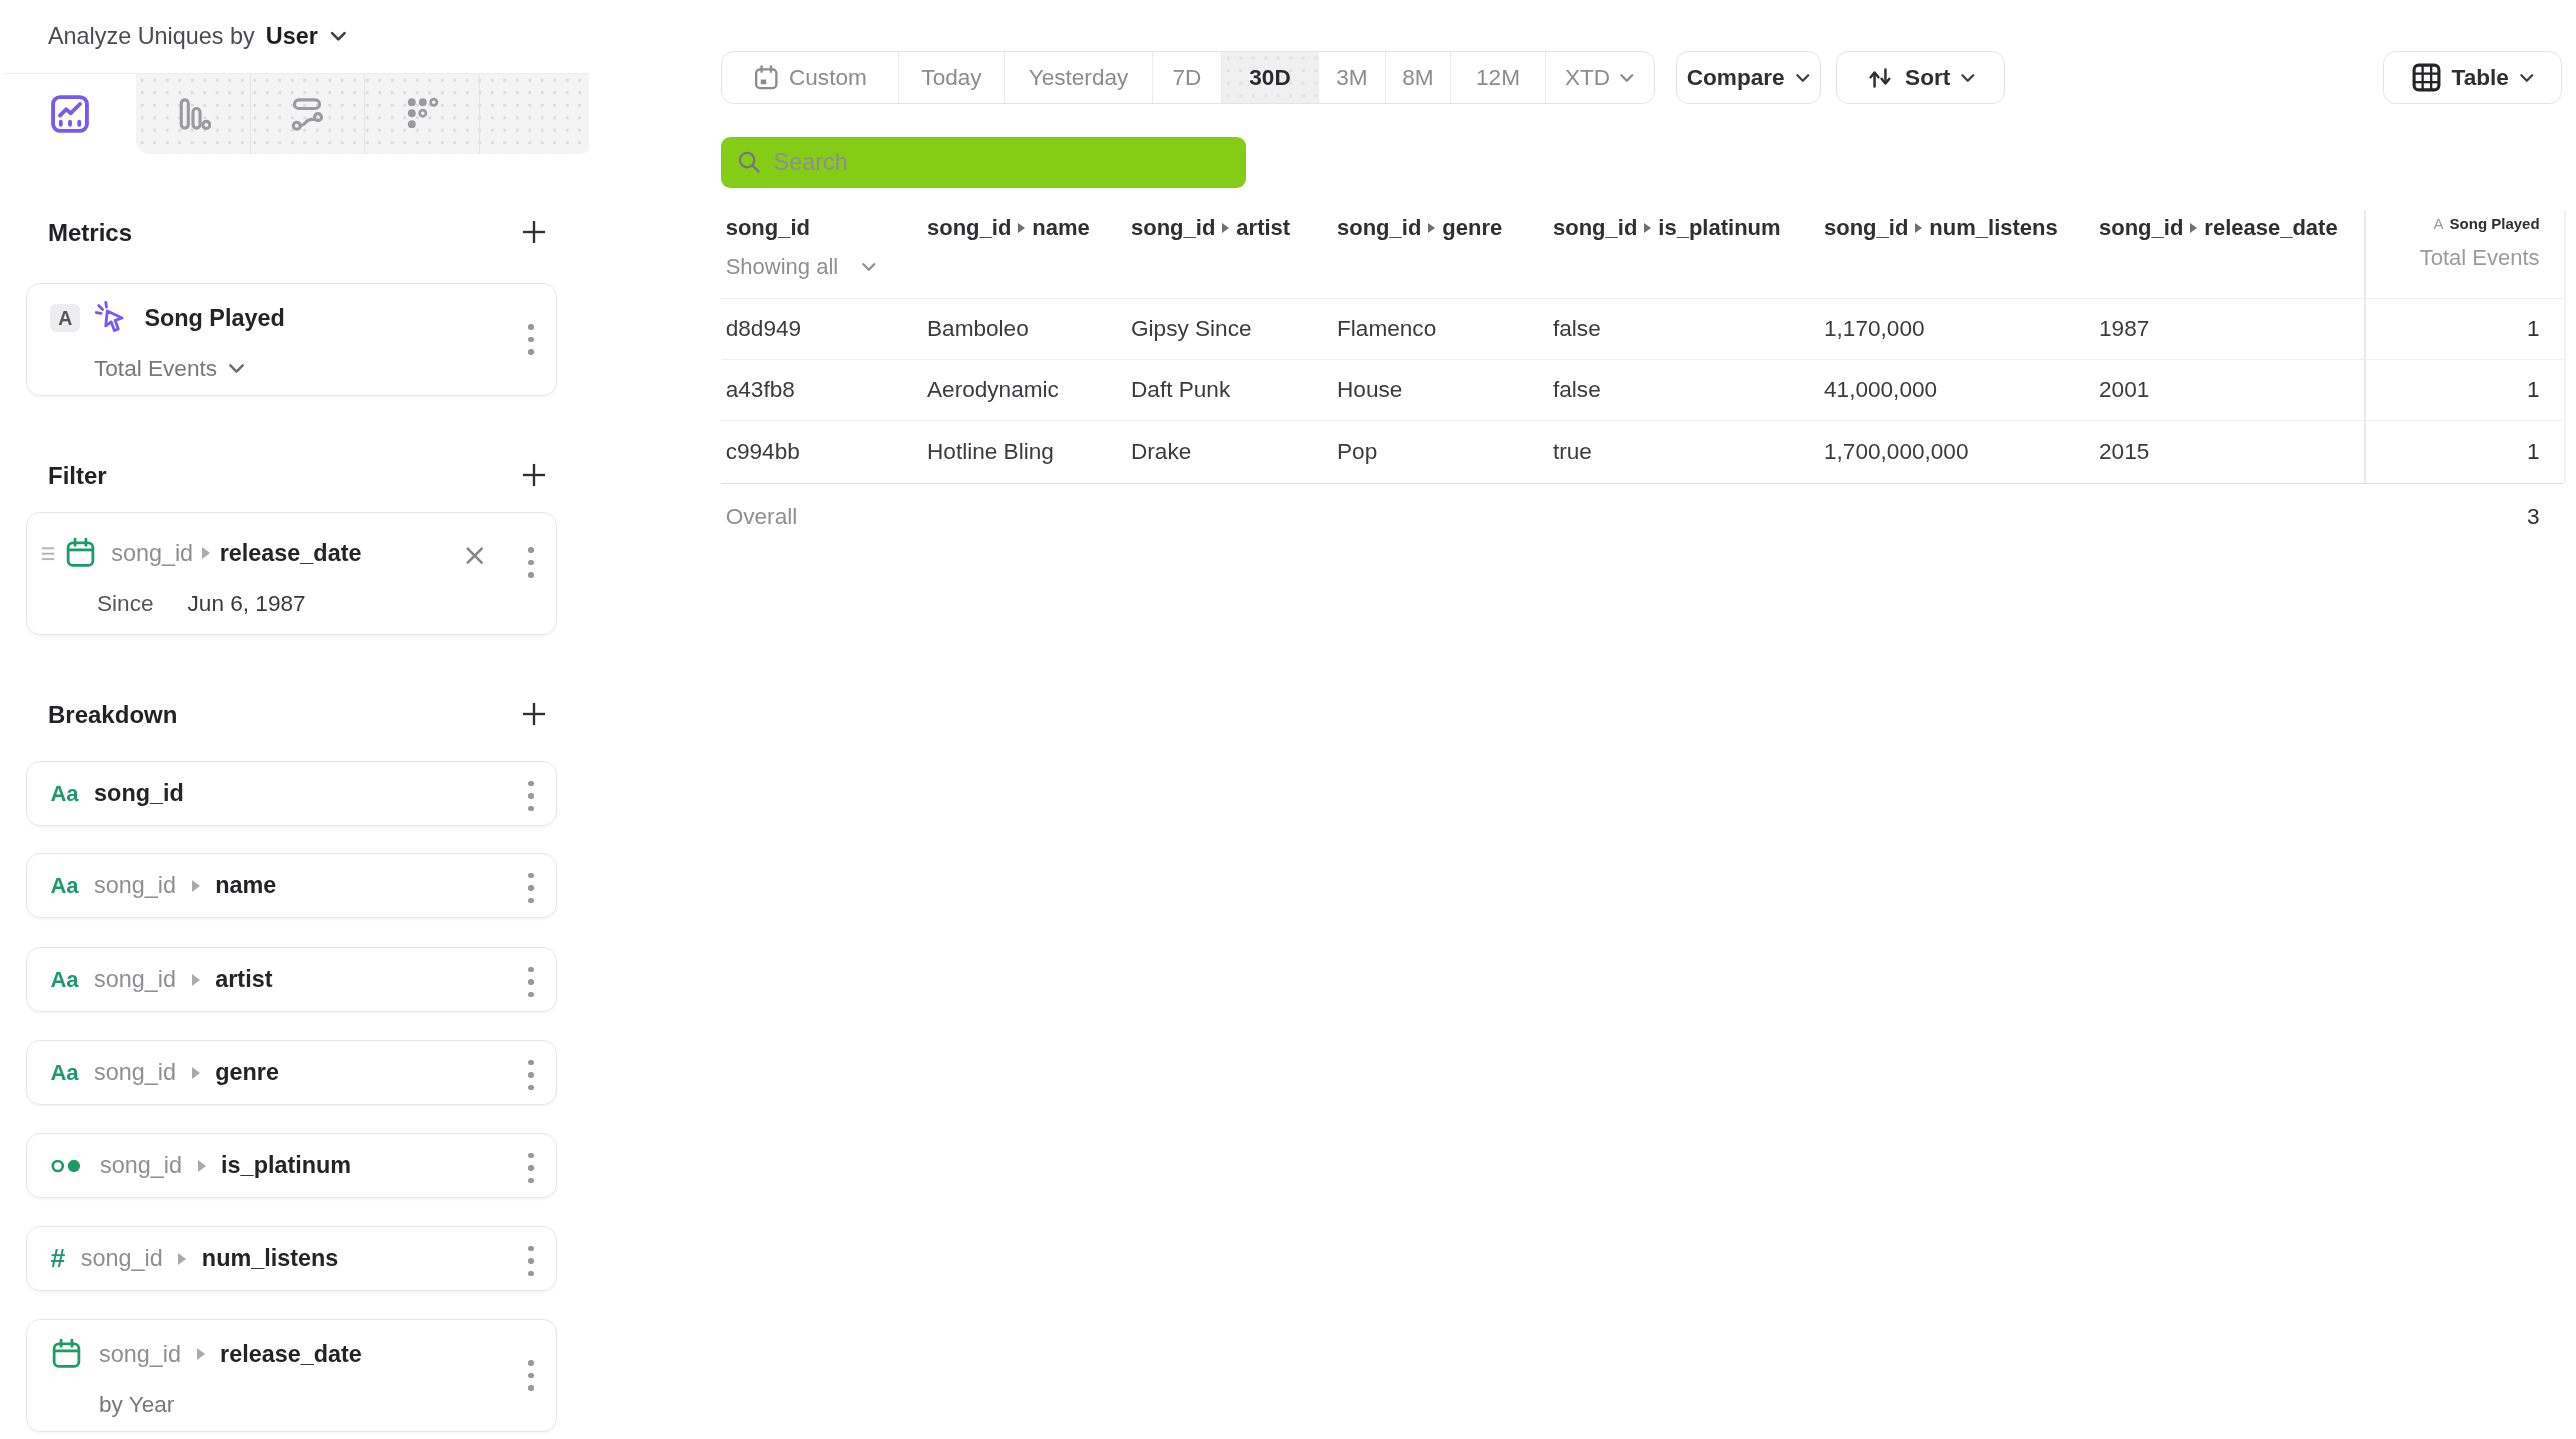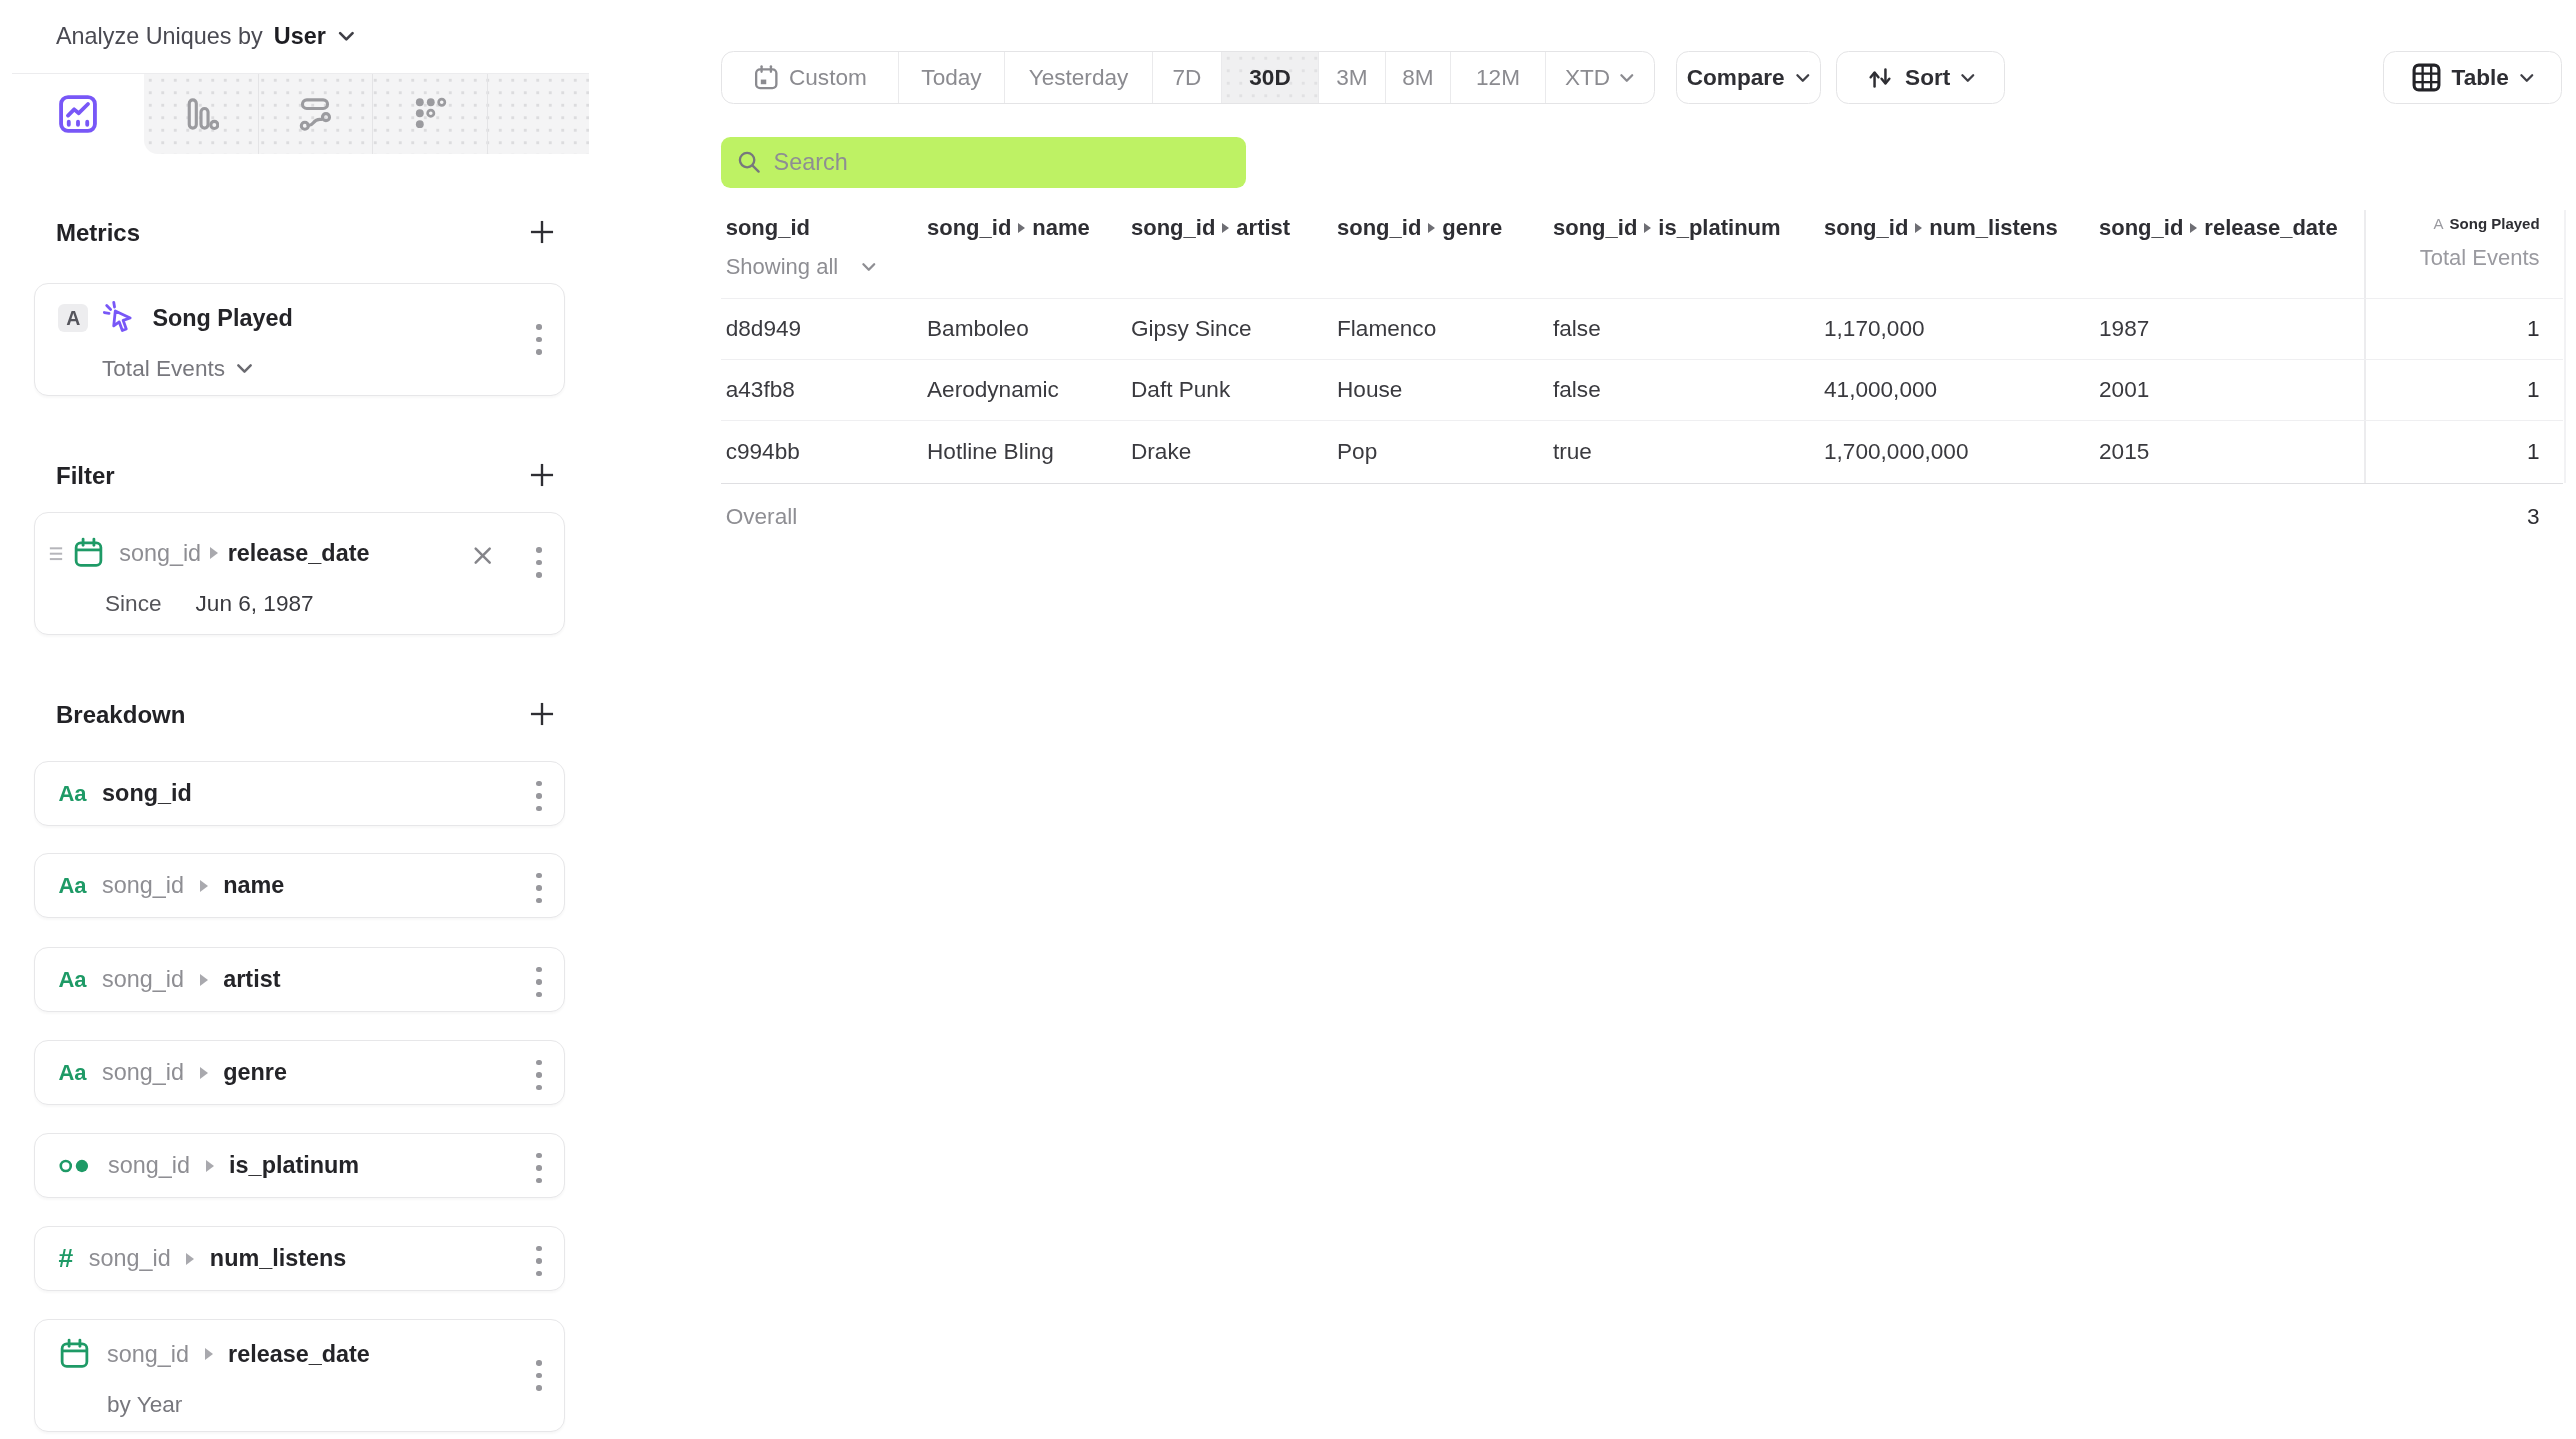--- a/index.html
+++ b/index.html
@@ -1,21 +1,21 @@
 <!DOCTYPE html>
 <html style="font-size:12.5px"><head>
 <meta charset="utf-8">
 <style>
   * { margin:0; padding:0; box-sizing:border-box; }
   html,body { width:2576px; height:1439px; overflow:hidden; background:#ffffff;
     font-family:"Liberation Sans", sans-serif; color:#2e2e33; }
   svg { display:block; }
 
   
-  .sidebar { position:absolute; left:12px; top:0; width:589px; height:1439px;
+  .sidebar { position:absolute; left:4px; top:0; width:589px; height:1439px;
     border-right:1.6px solid #ebebed; background:#fff; }
   .main { position:absolute; left:589px; top:0; right:0; height:1439px; background:#fff; }
 
   
   .sb-header { position:absolute; left:0; top:0; width:589px; height:73px;
     display:flex; align-items:center; padding-left:44px; gap:11px; }
   .sb-header .lbl { font-size:23.4px; color:#4a4a52; }
   .sb-header .val { font-size:23.4px; font-weight:700; color:#1d1d22; }
 
   
@@ -55,21 +55,21 @@
   .seg + .seg { border-left:1.6px solid #eaeaec; }
   .seg.active { background-color:#f0f0f1;
     background-image:radial-gradient(#e1e1e3 1.6px, transparent 1.6px); background-size:12.5px 12.5px;
     color:#2a2a2e; font-weight:700; }
   .btn { position:absolute; top:51px; height:53px; background:#fff; border:1.6px solid #e4e4e6;
     border-radius:12.5px; display:flex; align-items:center; justify-content:center; gap:10px;
     font-size:22.6px; font-weight:600; color:#2e2e33; }
 
   
   .search { position:absolute; left:132px; top:137px; width:525px; height:51px;
-    background:#bef264; border-radius:9.3px; display:flex; align-items:center; padding:0 15.6px; gap:12.5px; }
+    background:#84cc16; border-radius:9.3px; display:flex; align-items:center; padding:0 15.6px; gap:12.5px; }
   .search input { border:none; outline:none; background:transparent; font-size:23.4px;
     font-family:"Liberation Sans", sans-serif; color:#3a3a3f; width:100%; }
   .search input::placeholder { color:#8e8e93; }
 
   
   .thead { position:absolute; left:132px; top:209px; width:1842px; height:90px; }
   .th { position:absolute; top:6.2px; font-size:22px; font-weight:600; color:#2e2e33;
     display:flex; align-items:center; }
   .th .p { font-weight:600; color:#2e2e33; }
   .th .arrow { border-left:7px solid #6e6e74; border-top:5.5px solid transparent;

